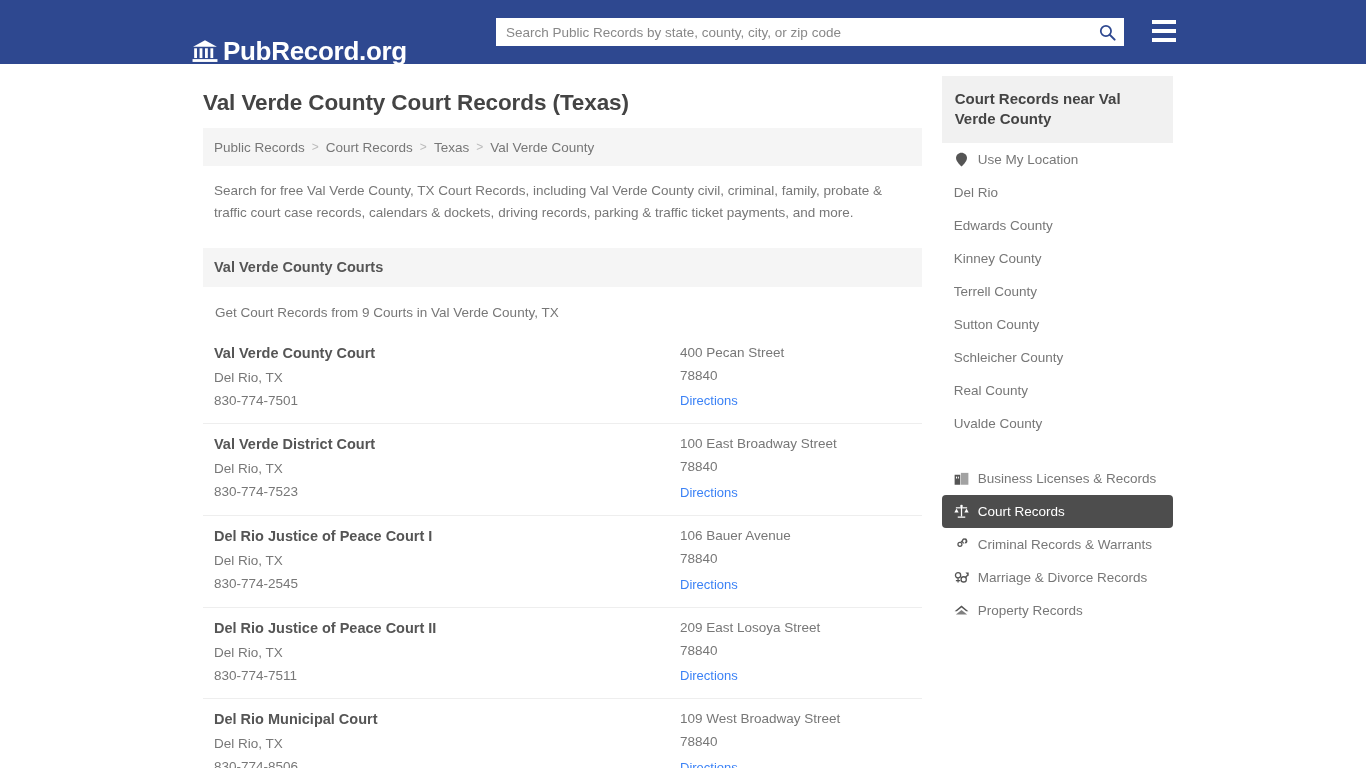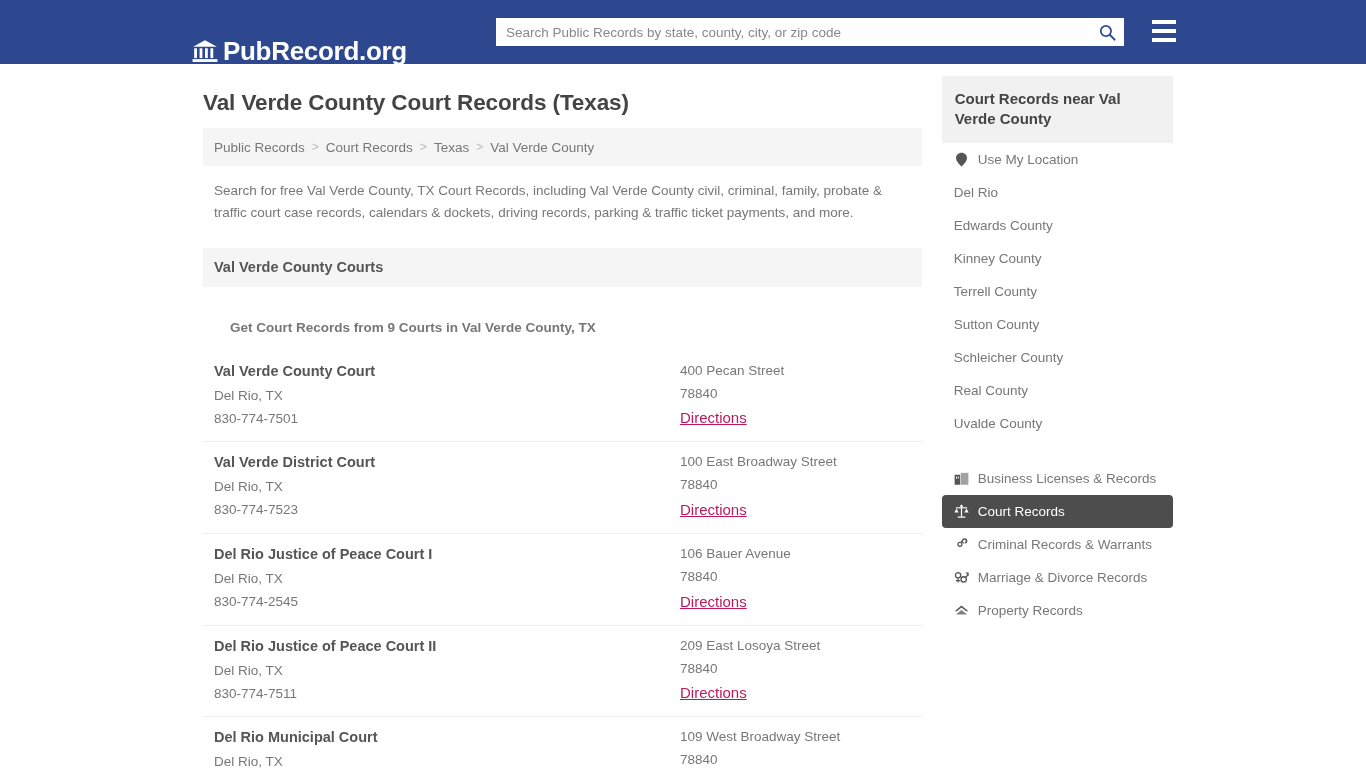--- a/index.html
+++ b/index.html
@@ -141,22 +141,21 @@
     margin-top: 24px;
     font-size: 14.5px;
     font-weight: bold;
     color: #555;
   }
 
   .section-sub {
     font-size: 13.5px;
     color: #777;
     padding: 17px 11px 0 11px;
-    margin: 16px;
-    font-weight: bold;
+    margin: 1px;
   }
 
   .court-list { margin-top: 13px; }
   .court-row {
     display: flex;
     padding: 13px 11px 14px 11px;
     border-bottom: 1px solid #eeeeee;
   }
   .court-row:first-child { border-top: none; }
   .court-left { width: 466px; }
@@ -175,23 +174,22 @@
     line-height: 1.1;
   }
   .court-phone { margin-bottom: 0; }
   .court-addr, .court-zip {
     font-size: 13.5px;
     color: #777;
     margin-bottom: 8px;
     line-height: 1.1;
   }
   .directions {
-    font-size: 15px;
-    color: #be185d;
-    text-decoration: underline;
+    font-size: 13px;
+    color: #3b82f6;
     cursor: pointer;
   }
 
   
   .widget { margin-top: 12px; }
   .widget-head {
     background: #f1f1f1;
     padding: 13px 13px 14px 13px;
     font-size: 15px;
     font-weight: bold;

